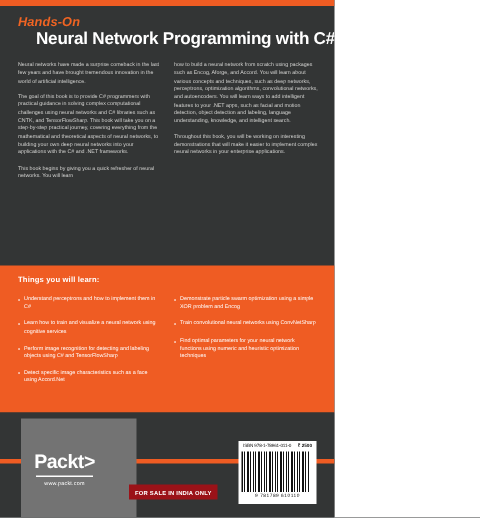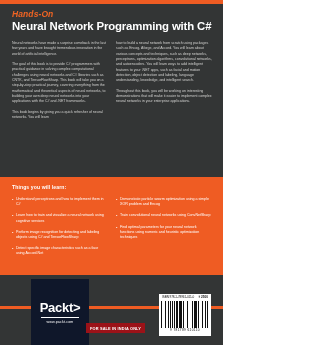--- a/index.html
+++ b/index.html
@@ -48,21 +48,21 @@
     line-height: 10px;
     margin: 0;
     font-style: italic;
   }
   .book-title {
     color: #ffffff;
     font-size: 11.4px;
     font-weight: bold;
     letter-spacing: -0.15px;
     line-height: 13px;
-    margin: 1px 0 0 0;
+    margin: 1px 0 0 12px;
     white-space: nowrap;
   }
 
   
   .blurb {
     position: absolute;
     left: 12px;
     top: 41px;
     width: 200px;
     display: flex;
@@ -143,25 +143,26 @@
   .footer-rule {
     position: absolute;
     left: 0;
     top: 31px;
     width: 223px;
     height: 3px;
     background: #ef5c23;
   }
   .packt-box {
     position: absolute;
-    left: 31px;
+    left: 14px;
     top: 4px;
     width: 58px;
     height: 66px;
-    background: #0f172a;
+    background: #737373;
+    padding-left: 19px;
   }
   .packt-logo {
     position: absolute;
     left: 0;
     top: 22px;
     width: 58px;
     text-align: center;
     color: #ffffff;
     font-size: 13px;
     font-weight: bold;

